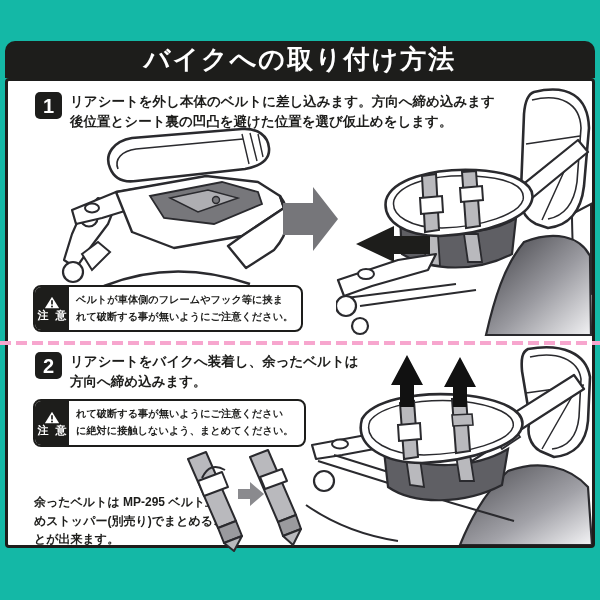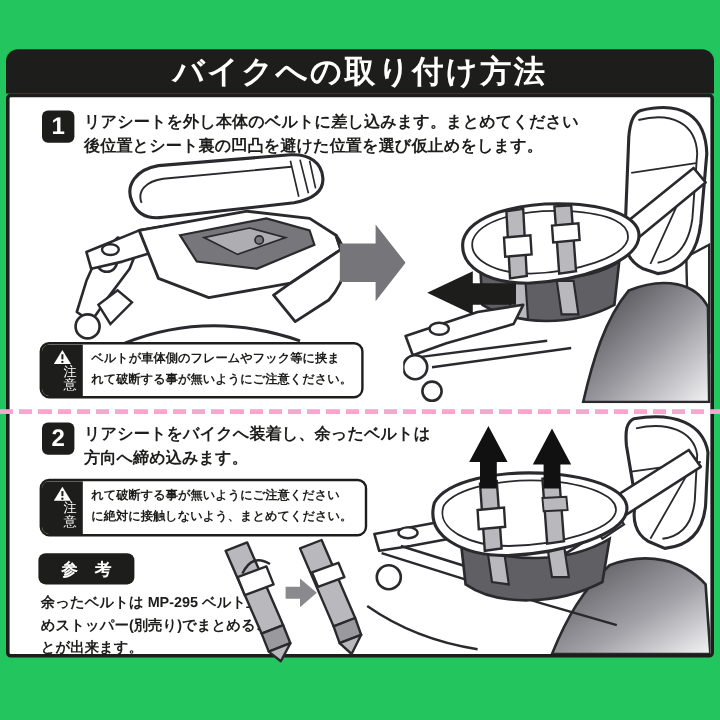--- a/index.html
+++ b/index.html
@@ -1,16 +1,16 @@
 <!DOCTYPE html>
 <html><head>
 <meta charset="utf-8">
 <style>
   html,body{margin:0;padding:0;background:#fff;}
-  .page{position:relative;width:600px;height:600px;background:#22c55e;overflow:hidden;
+  .page{position:relative;width:600px;height:600px;background:#14b8a6;overflow:hidden;
         font-family:"Liberation Sans","DejaVu Sans",sans-serif;color:#1d1d1b;}
   .abs{position:absolute;}
 
   
   .title-bar{left:5px;top:41px;width:590px;height:37px;background:#1d1d1b;
              border-radius:10px 10px 0 0;display:flex;align-items:center;justify-content:center;}
   .title-bar span{color:#fff;font-size:26px;font-weight:800;letter-spacing:2px;}
 
   
   .content-frame{left:5px;top:78px;width:590px;height:470px;box-sizing:border-box;
@@ -21,21 +21,21 @@
             display:flex;align-items:center;justify-content:center;}
   .step-num span{color:#fff;font-size:20px;font-weight:800;line-height:1;}
 
   .step-text{font-size:13.5px;font-weight:700;line-height:1.5;white-space:pre;color:#1d1d1b;}
 
   
   .caution{box-sizing:border-box;border:2.5px solid #1d1d1b;border-radius:8px;background:#fff;
            display:flex;overflow:hidden;}
   .c-label{width:34px;flex:0 0 34px;background:#1d1d1b;color:#fff;display:flex;flex-direction:column;
            align-items:center;justify-content:center;gap:1px;}
-  .c-label .c-word{font-size:11px;font-weight:400;letter-spacing:2px;line-height:1;padding-left:2px;margin-left:16px;}
+  .c-label .c-word{font-size:11px;font-weight:700;letter-spacing:2px;line-height:1;padding-left:2px;}
   .c-text{flex:1;display:flex;align-items:center;padding:0 5px 0 7px;
           font-size:10.2px;font-weight:700;line-height:1.65;white-space:pre;border-radius:11px;}
 
   
   .pink-dash{left:0;top:341px;width:600px;height:4px;
              background:repeating-linear-gradient(90deg,#f7a6ce 0 11px,rgba(0,0,0,0) 11px 16px);}
 
   
   .ref-label{width:80px;height:26px;background:#1d1d1b;border-radius:6px;
              display:flex;align-items:center;justify-content:center;}
@@ -51,21 +51,21 @@
 
   <div class="abs title-bar">
     <span>バイクへの取り付け方法</span>
   </div>
 
   <div class="abs content-frame"></div>
 
   <div class="abs step-num" style="left:35px;top:92px;">
     <span>1</span>
   </div>
-  <div class="abs step-text" style="left:70px;top:92px;">リアシートを外し本体のベルトに差し込みます。まとめてください
+  <div class="abs step-text" style="left:70px;top:92px;">リアシートを外し本体のベルトに差し込みます。方向へ締め込みます
 後位置とシート裏の凹凸を避けた位置を選び仮止めをします。</div>
 
   <div class="abs" style="left:46px;top:126px;">
     <svg width="248" height="182" viewBox="0 0 248 182">
       <path d="M58,160 Q128,132 204,158" fill="none" stroke="#2a2a2e" stroke-width="2.5"></path>
       <path d="M34,90 L52,72 L70,78 L62,98 L44,122 L30,142 L18,134 L26,108 Z" fill="#fff" stroke="#2a2a2e" stroke-width="2.2" stroke-linejoin="round"></path>
       <circle cx="43" cy="92" r="8.5" fill="#fff" stroke="#2a2a2e" stroke-width="2.2"></circle>
       <path d="M36,128 L52,116 L64,126 L46,144 Z" fill="#fff" stroke="#2a2a2e" stroke-width="2"></path>
       <circle cx="27" cy="146" r="10" fill="#fff" stroke="#2a2a2e" stroke-width="2.2"></circle>
       <path d="M26,84 L70,66 L118,58 L108,76 L56,92 L30,98 Z" fill="#fff" stroke="#2a2a2e" stroke-width="2.2" stroke-linejoin="round"></path>
@@ -147,23 +147,20 @@
         <path d="M12,1 L23,19 L1,19 Z" fill="#fff"></path>
         <rect x="10.7" y="6.5" width="2.6" height="6.5" fill="#1d1d1b"></rect>
         <circle cx="12" cy="16.2" r="1.5" fill="#1d1d1b"></circle>
       </svg>
       <span class="c-word">注 意</span>
     </div>
     <div class="c-text">れて破断する事が無いようにご注意ください
 に絶対に接触しないよう、まとめてください。</div>
   </div>
 
-  <div class="abs ref-label" style="left:32px;top:461px;">
-    <span>参　考</span>
-  </div>
   <div class="abs ref-text" style="left:34px;top:493px;">余ったベルトは MP-295 ベルト止
 めストッパー(別売り)でまとめるこ
 とが出来ます。</div>
 
   <div class="abs" style="left:180px;top:447px;">
     <svg width="128" height="106" viewBox="0 0 128 106">
       <path d="M8,12 L26,5 L56,74 L38,81 Z" fill="#b9b9bd" stroke="#2a2a2e" stroke-width="2" stroke-linejoin="round"></path>
       <path d="M38,81 L56,74 L62,89 L44,96 Z" fill="#9a9a9e" stroke="#2a2a2e" stroke-width="2" stroke-linejoin="round"></path>
       <path d="M44,96 L62,89 L54,104 Z" fill="#b9b9bd" stroke="#2a2a2e" stroke-width="2" stroke-linejoin="round"></path>
       <path d="M18,34 L42,25 L48,40 L24,49 Z" fill="#fff" stroke="#2a2a2e" stroke-width="2" stroke-linejoin="round"></path>

